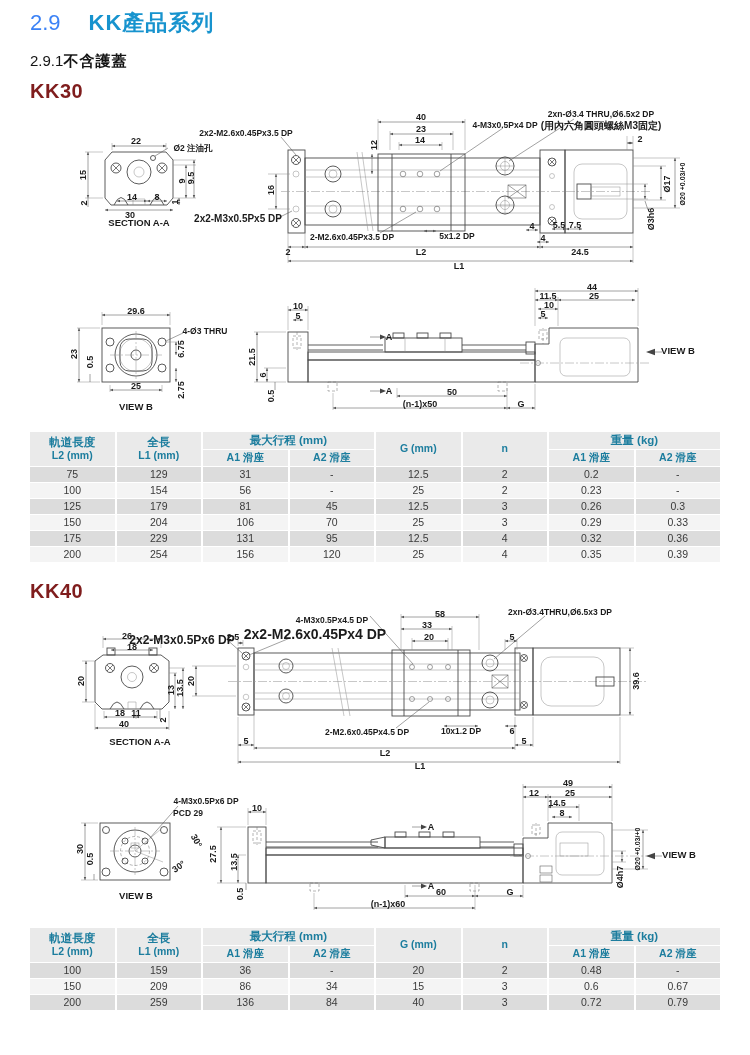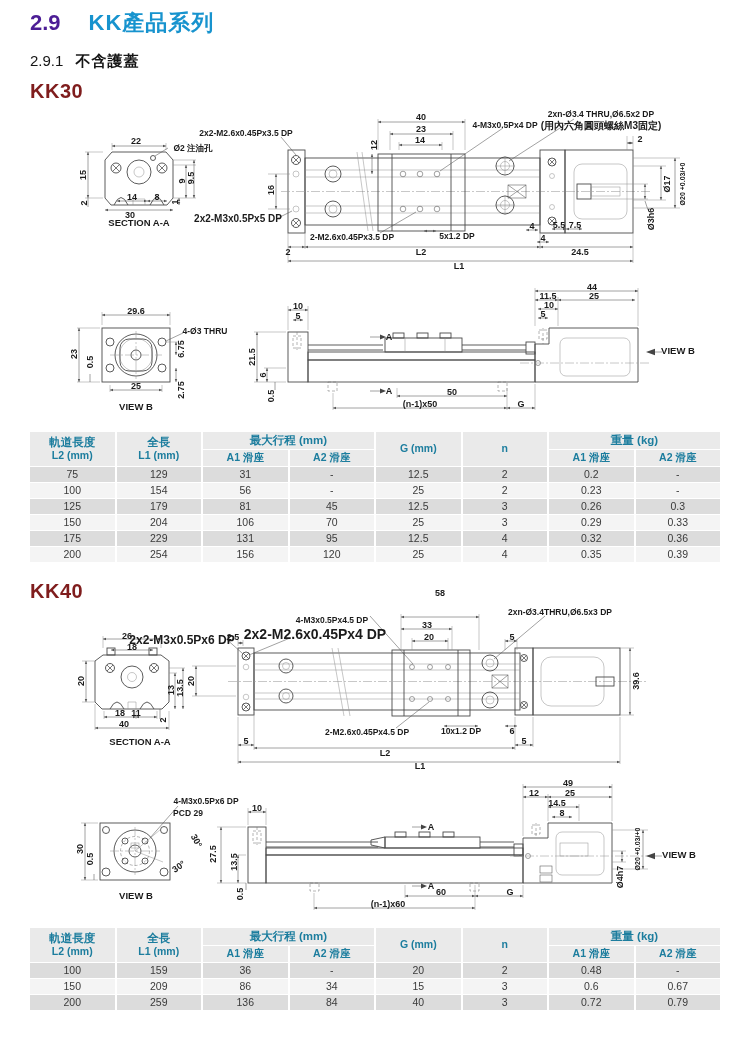--- a/index.html
+++ b/index.html
@@ -1,21 +1,21 @@
 <!DOCTYPE html>
 <html><head>
 <meta charset="utf-8">
 <style>
   html,body{margin:0;padding:0;background:#fff;}
   .page{position:relative;width:750px;height:1055px;background:#ffffff;
         font-family:"Liberation Sans",sans-serif;overflow:hidden;}
   .hrow{position:absolute;top:8px;left:30px;display:flex;gap:28px;align-items:baseline;}
-  .hnum{font-size:22px;font-weight:bold;color:#4c1d95;}
+  .hnum{font-size:22px;font-weight:normal;color:#3b82f6;}
   .htitle{font-size:22px;font-weight:bold;color:#1793ce;letter-spacing:1px;}
-  .sub{position:absolute;top:52px;left:30px;display:flex;gap:12px;align-items:baseline;}
+  .sub{position:absolute;top:52px;left:30px;display:flex;align-items:baseline;}
   .subnum{font-size:15px;color:#151515;}
   .subtitle{font-size:15px;font-weight:bold;color:#151515;letter-spacing:1px;}
   .ptitle{position:absolute;left:30px;font-size:20px;font-weight:bold;color:#7f1d1d;letter-spacing:.5px;}
   .drawing-svg{position:absolute;top:0;left:0;}
   .label-layer{position:absolute;top:0;left:0;width:750px;height:1055px;pointer-events:none;}
   .dim-label{position:absolute;font-size:9px;font-weight:600;color:#1b1b1b;
              white-space:nowrap;line-height:1;}
   
   .o{fill:none;stroke:#4a4a4a;stroke-width:.9;}
   .t{fill:none;stroke:#8f8f8f;stroke-width:.5;}
@@ -546,21 +546,21 @@
       <span class="dim-label" style="left: 180px; top: 688px; transform: translate(-50%, -50%) rotate(-90deg);">13.5</span>
       <span class="dim-label" style="left: 120px; top: 713px; transform: translate(-50%, -50%);">18</span>
       <span class="dim-label" style="left: 136px; top: 713px; transform: translate(-50%, -50%);">11</span>
       <span class="dim-label" style="left: 163px; top: 720px; transform: translate(-50%, -50%) rotate(-90deg);">2</span>
       <span class="dim-label" style="left: 124px; top: 724px; transform: translate(-50%, -50%);">40</span>
       <span class="dim-label" style="left: 140px; top: 742px; font-size: 9.5px; font-weight: bold; transform: translate(-50%, -50%);">SECTION A-A</span>
       <span class="dim-label" style="left: 182px; top: 640px; font-size: 12px; transform: translate(-50%, -50%); text-align: right;">2x2-M3x0.5Px6 DP</span>
       <span class="dim-label" style="left: 233px; top: 637px; transform: translate(-50%, -50%);">2.5</span>
       <span class="dim-label" style="left: 315px; top: 634px; font-size: 14px; transform: translate(-50%, -50%);">2x2-M2.6x0.45Px4 DP</span>
       <span class="dim-label" style="left: 332px; top: 612px; font-size: 8.5px; transform: translate(-50%, -50%); margin-top: 8px;">4-M3x0.5Px4.5 DP</span>
-      <span class="dim-label" style="left: 440px; top: 593px; transform: translate(-50%, -50%);">58</span>
+      <span class="dim-label" style="left: 440px; top: 614px; transform: translate(-50%, -50%);">58</span>
       <span class="dim-label" style="left: 427px; top: 625px; transform: translate(-50%, -50%);">33</span>
       <span class="dim-label" style="left: 429px; top: 637px; transform: translate(-50%, -50%);">20</span>
       <span class="dim-label" style="left: 560px; top: 612px; font-size: 8.5px; transform: translate(-50%, -50%);">2xn-Ø3.4THRU,Ø6.5x3 DP</span>
       <span class="dim-label" style="left: 512px; top: 637px; transform: translate(-50%, -50%);">5</span>
       <span class="dim-label" style="left: 191px; top: 681px; transform: translate(-50%, -50%) rotate(-90deg);">20</span>
       <span class="dim-label" style="left: 636px; top: 681px; transform: translate(-50%, -50%) rotate(-90deg);">39.6</span>
       <span class="dim-label" style="left: 367px; top: 732px; font-size: 8.5px; transform: translate(-50%, -50%);">2-M2.6x0.45Px4.5 DP</span>
       <span class="dim-label" style="left: 461px; top: 731px; font-size: 8.5px; transform: translate(-50%, -50%);">10x1.2 DP</span>
       <span class="dim-label" style="left: 512px; top: 731px; transform: translate(-50%, -50%);">6</span>
       <span class="dim-label" style="left: 246px; top: 741px; transform: translate(-50%, -50%);">5</span>

